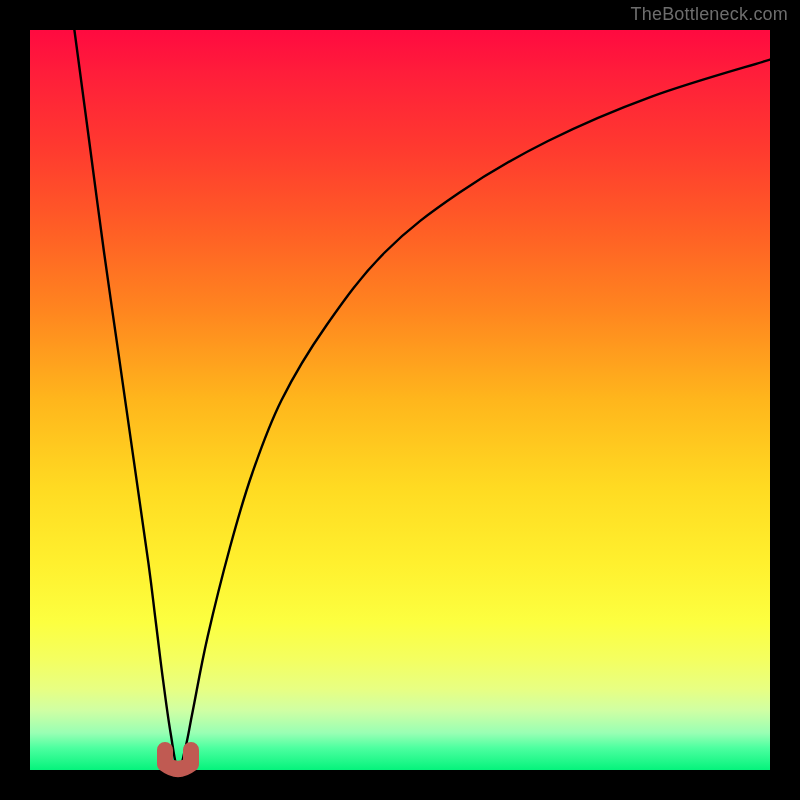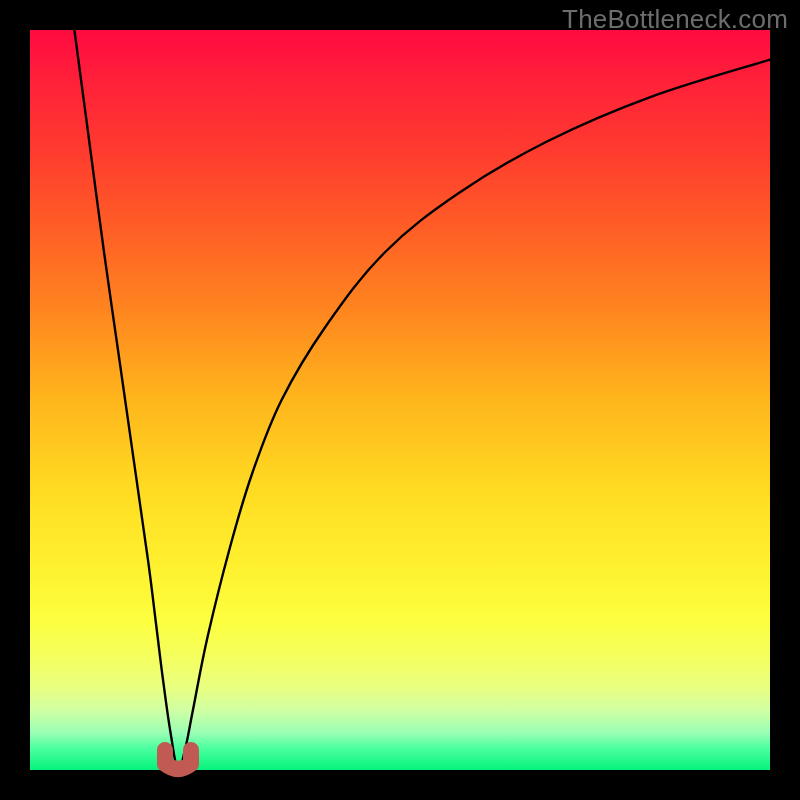--- a/index.html
+++ b/index.html
@@ -42,21 +42,21 @@
       #99ffb4 95%,
       #4dffa0 97%,
       #05f37c 100%
     );
   }
   .watermark {
     position: absolute;
     top: 4px;
     right: 12px;
     color: #6d6d6d;
-    font-size: 26px;
+    font-size: 18px;
     letter-spacing: 0.2px;
     font-weight: 400;
   }
   svg.curve {
     position: absolute;
     top: 30px;
     left: 30px;
     width: 740px;
     height: 740px;
     overflow: visible;

